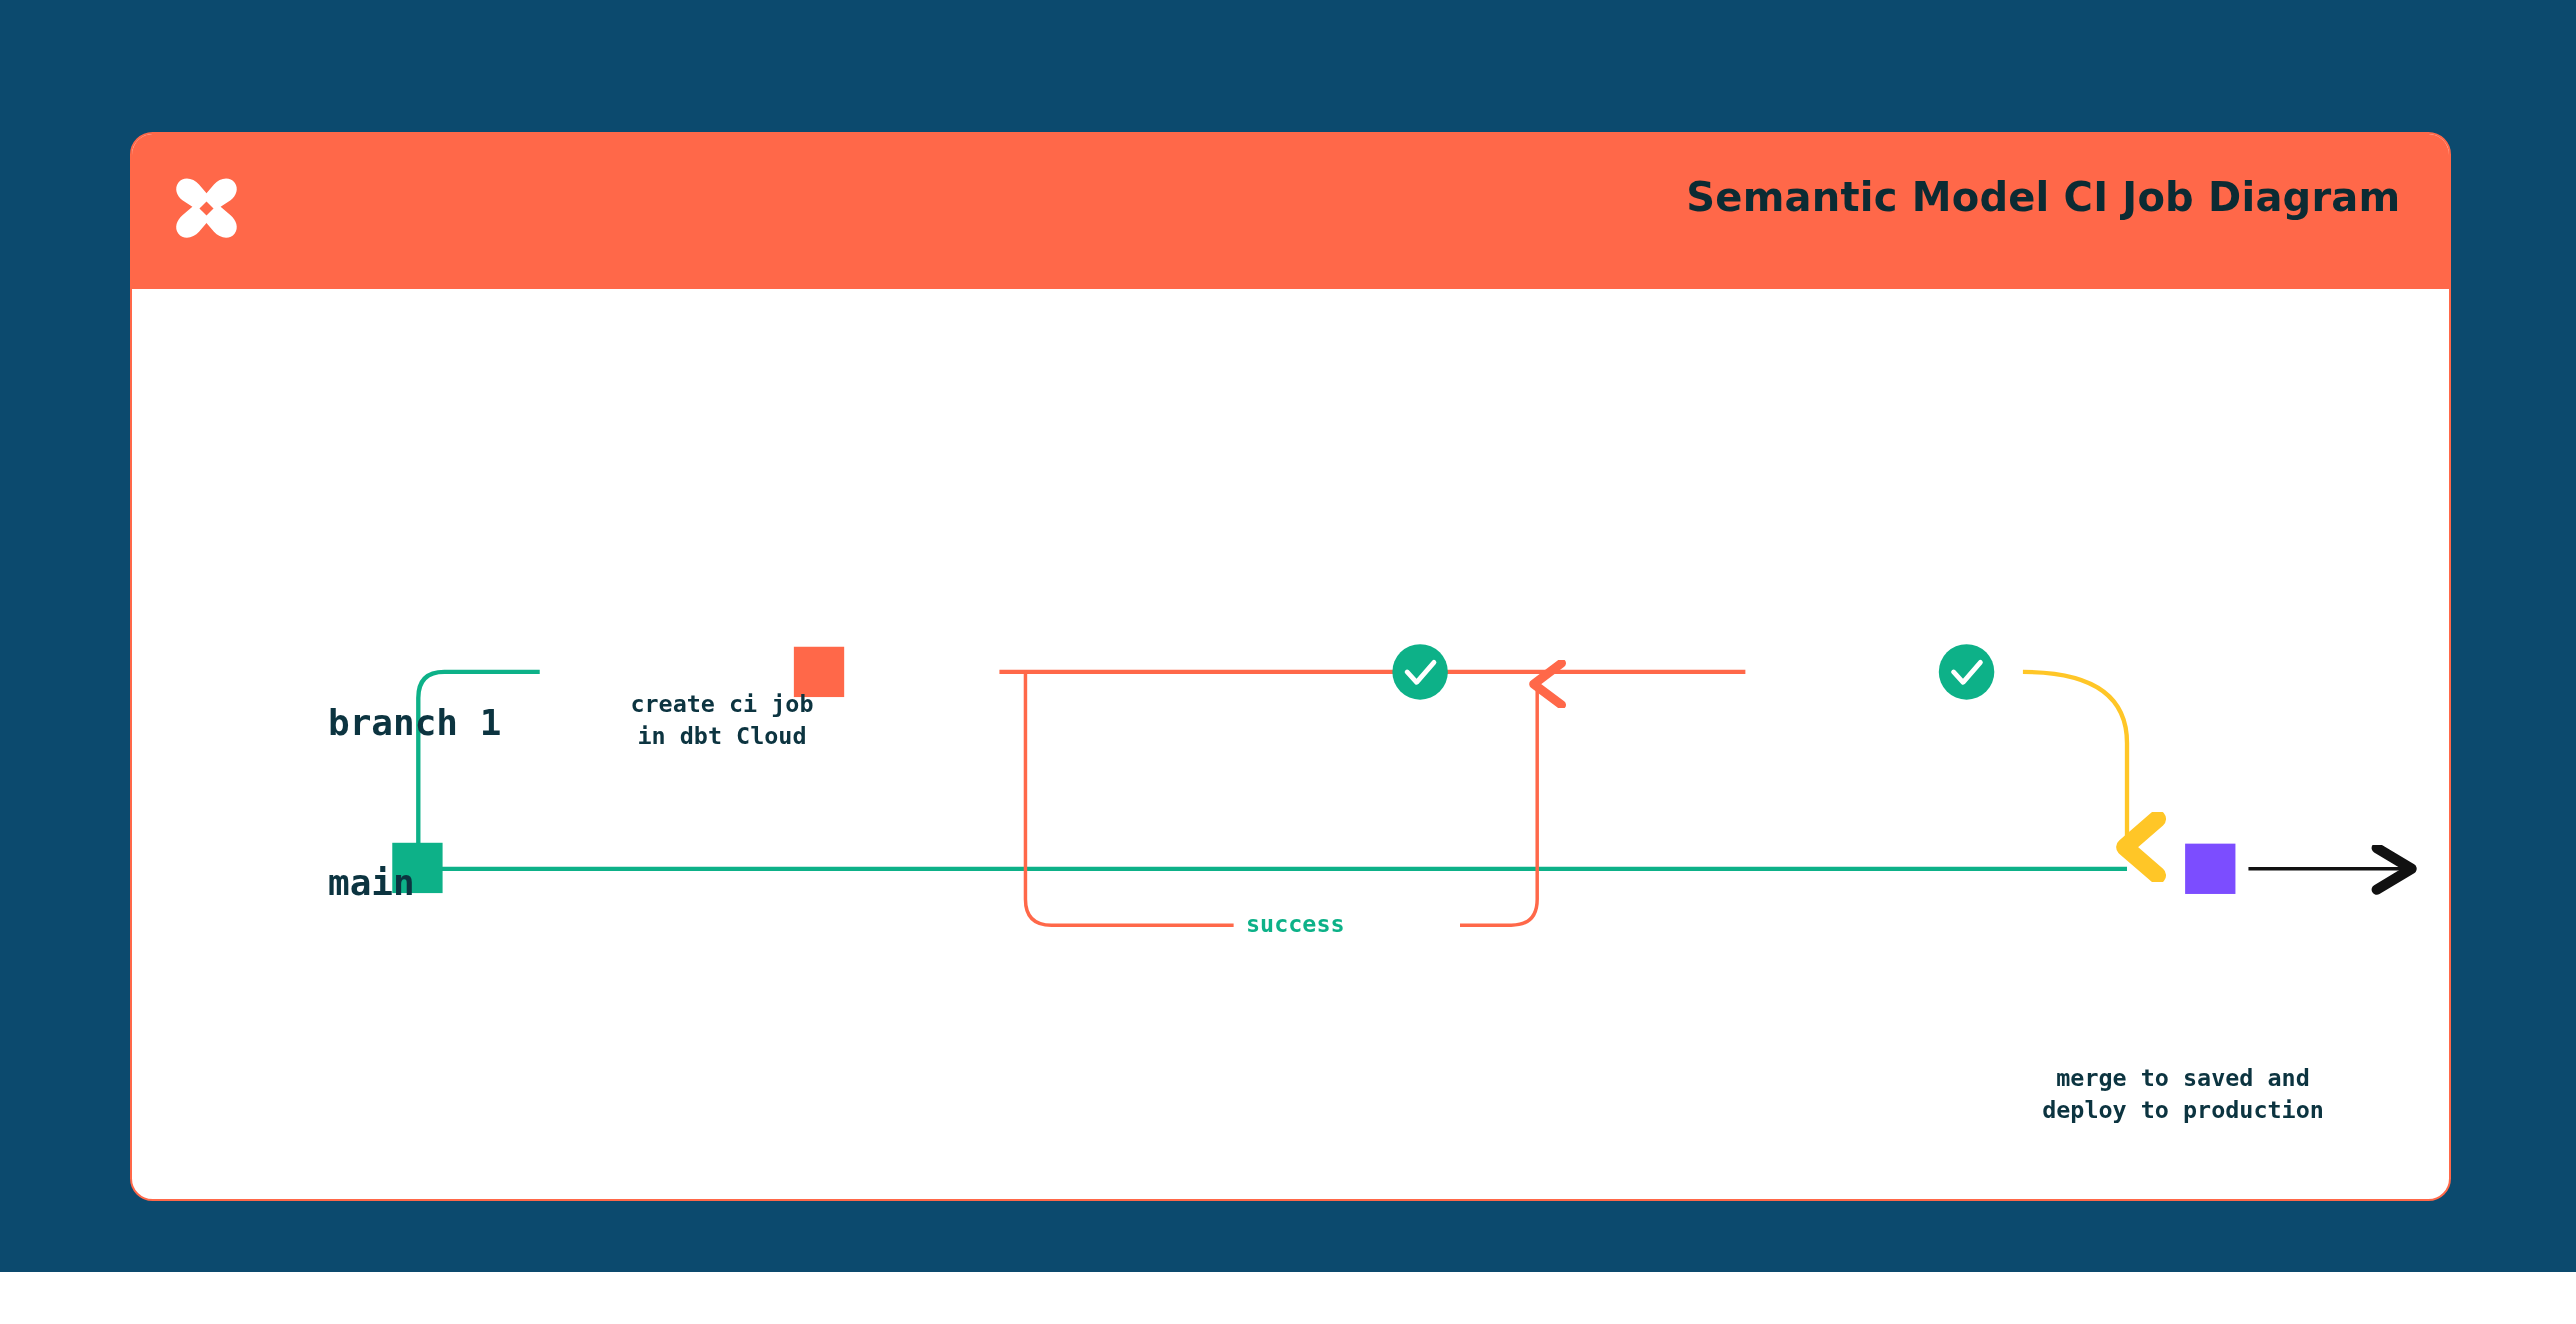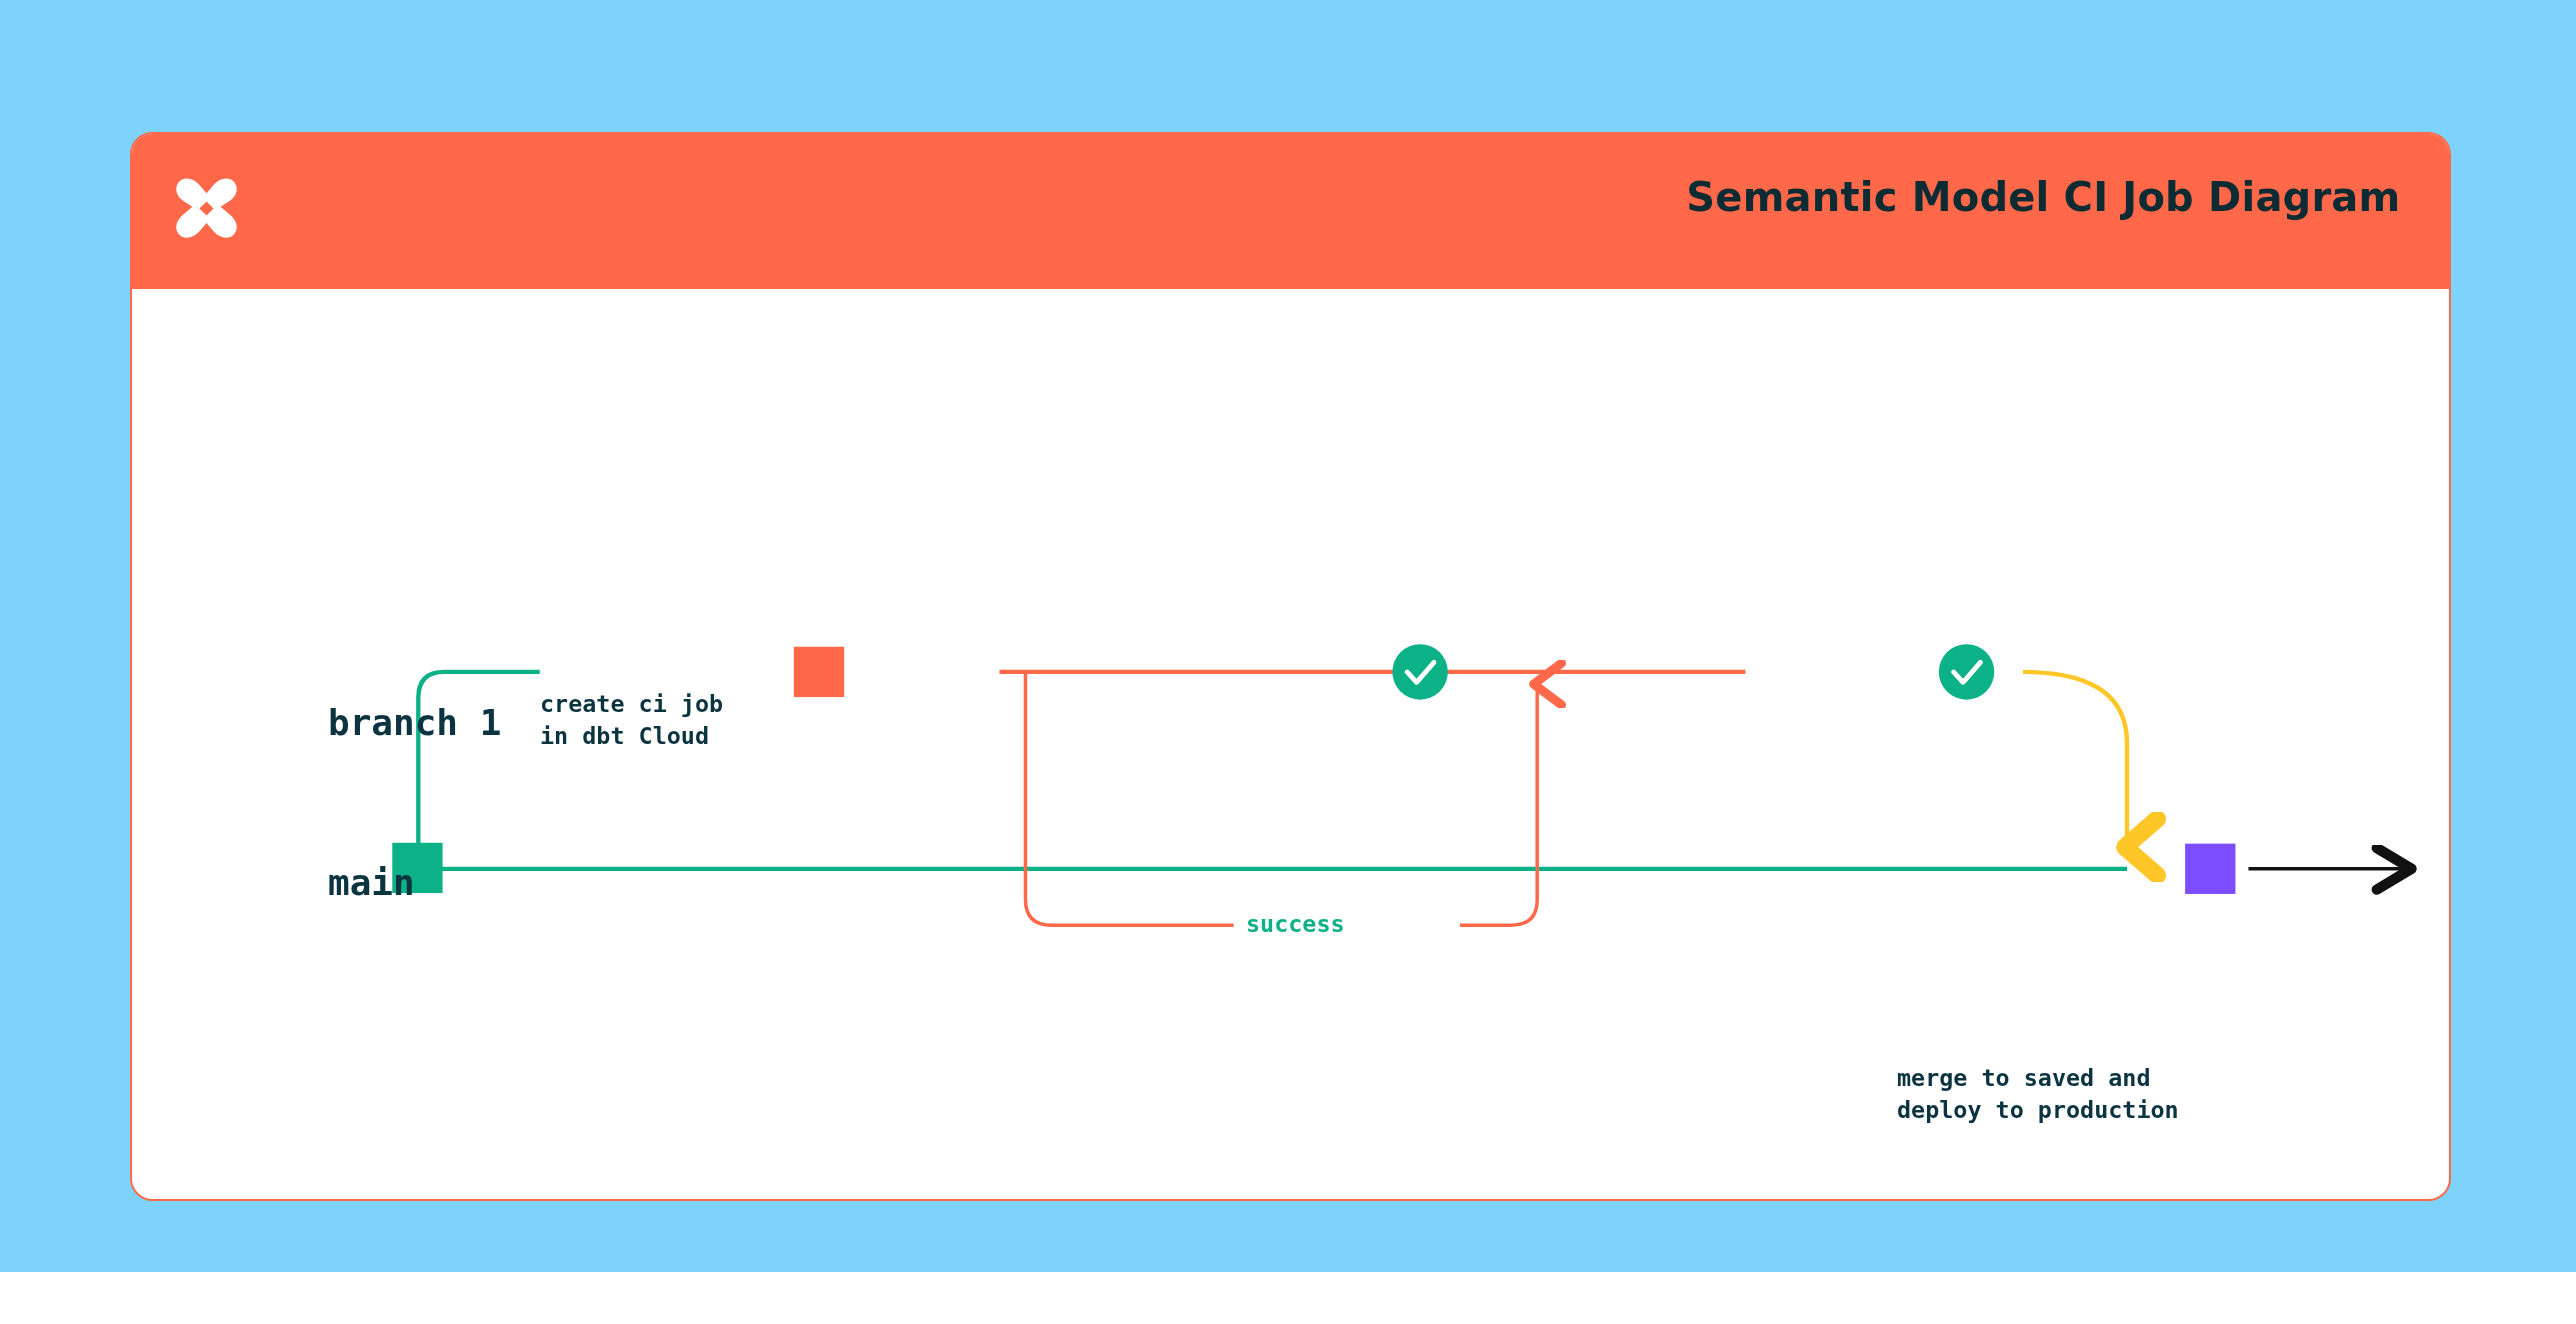--- a/index.html
+++ b/index.html
@@ -9,21 +9,21 @@
     width: 2576px;
     height: 1324px;
     overflow: hidden;
     font-family: "DejaVu Sans Mono", monospace;
   }
 
   #stage {
     position: relative;
     width: 2576px;
     height: 1272px;
-    background: #7dd3fc;
+    background: #0c4a6e;
   }
 
   
   .card {
     position: absolute;
     left: 130px;
     top: 132px;
     width: 2321px;
     height: 1069px;
     border: 2.6px solid #FF6849;
@@ -86,20 +86,21 @@
   .row-label.main    { left: 196px; top: 562px; }
 
   
   .caption {
     position: absolute;
     font-family: "DejaVu Sans Mono", monospace;
     font-weight: bold;
     font-size: 23.4px;
     line-height: 1.38;
     color: #0c3440;
+    text-align: center;
     white-space: pre;
   }
 
   .cap-create  { left: 408px;  top: 396px;  width: 364px; }
   .cap-build   { left: 798px;  top: 397px;  width: 824px; }
   .cap-commit  { left: 1553px; top: 396px;  width: 538px; }
   .cap-merge   { left: 1765px; top: 770px;  width: 572px; }
 
   .success-label {
     position: absolute;

